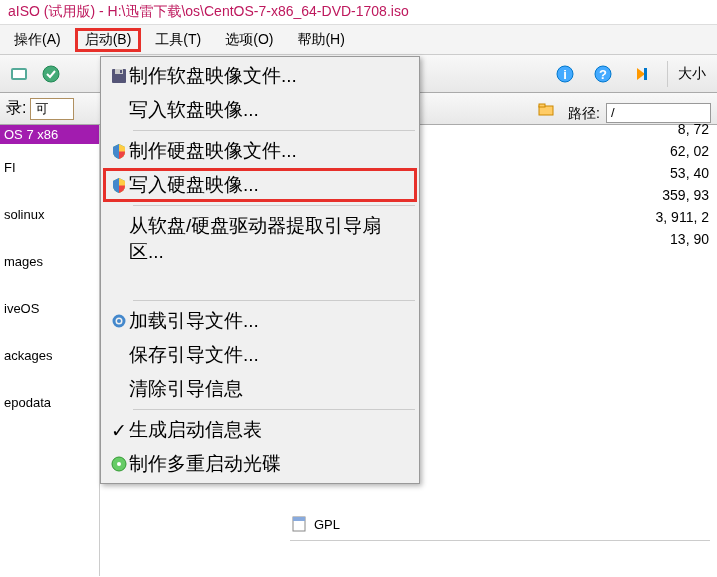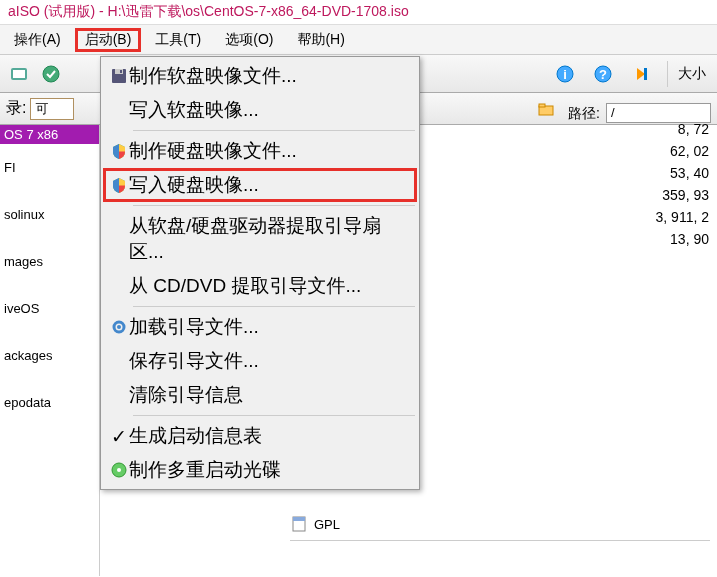--- a/index.html
+++ b/index.html
@@ -163,21 +163,20 @@
       </span>
     <span>写入硬盘映像...</span>
   </div>
   <div class="menu-sep"></div>
   <div class="menu-row">
     <span class="menu-icon"></span>
     <span>从软盘/硬盘驱动器提取引导扇区...</span>
   </div>
   <div class="menu-row">
     <span class="menu-icon"></span>
-    <span>从 CD/DVD 提取引导文件...</span>
   </div>
   <div class="menu-sep"></div>
   <div class="menu-row">
     <span class="menu-icon">
         <svg width="18" height="18">
           <circle cx="9" cy="9" r="5" fill="none" stroke="#48c" stroke-width="3"></circle>
           <circle cx="9" cy="9" r="2" fill="#48c"></circle>
         </svg>
       </span>
     <span>加载引导文件...</span>

